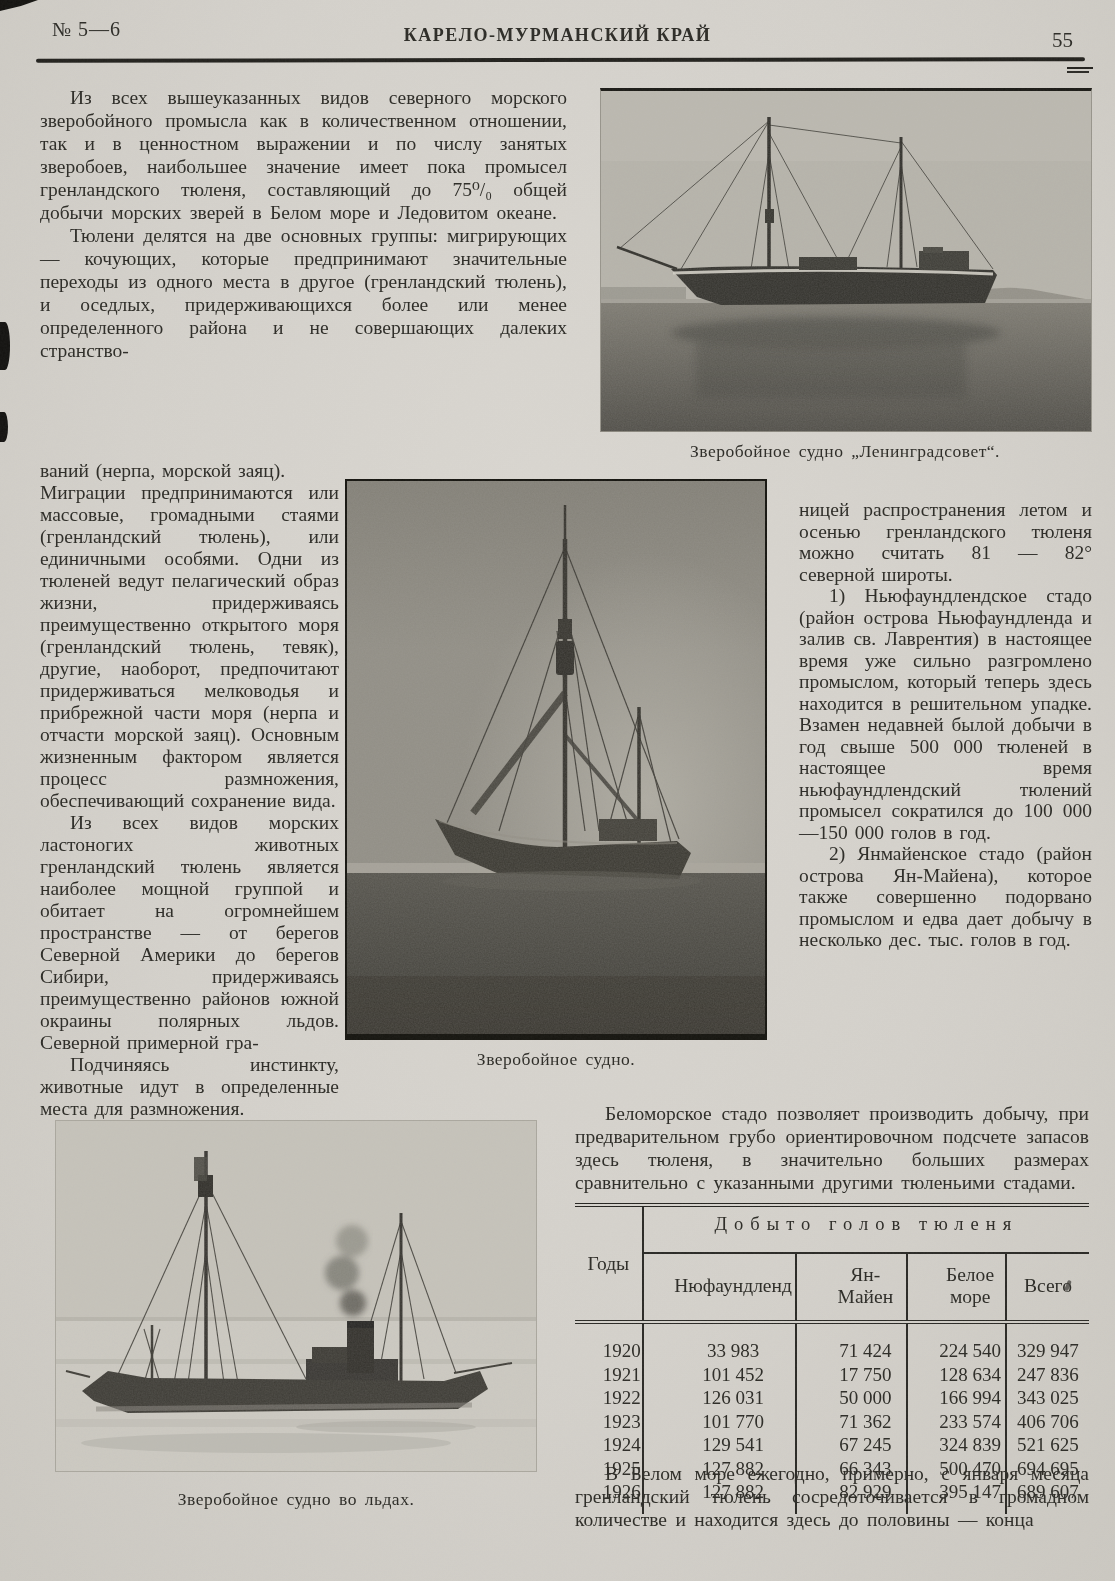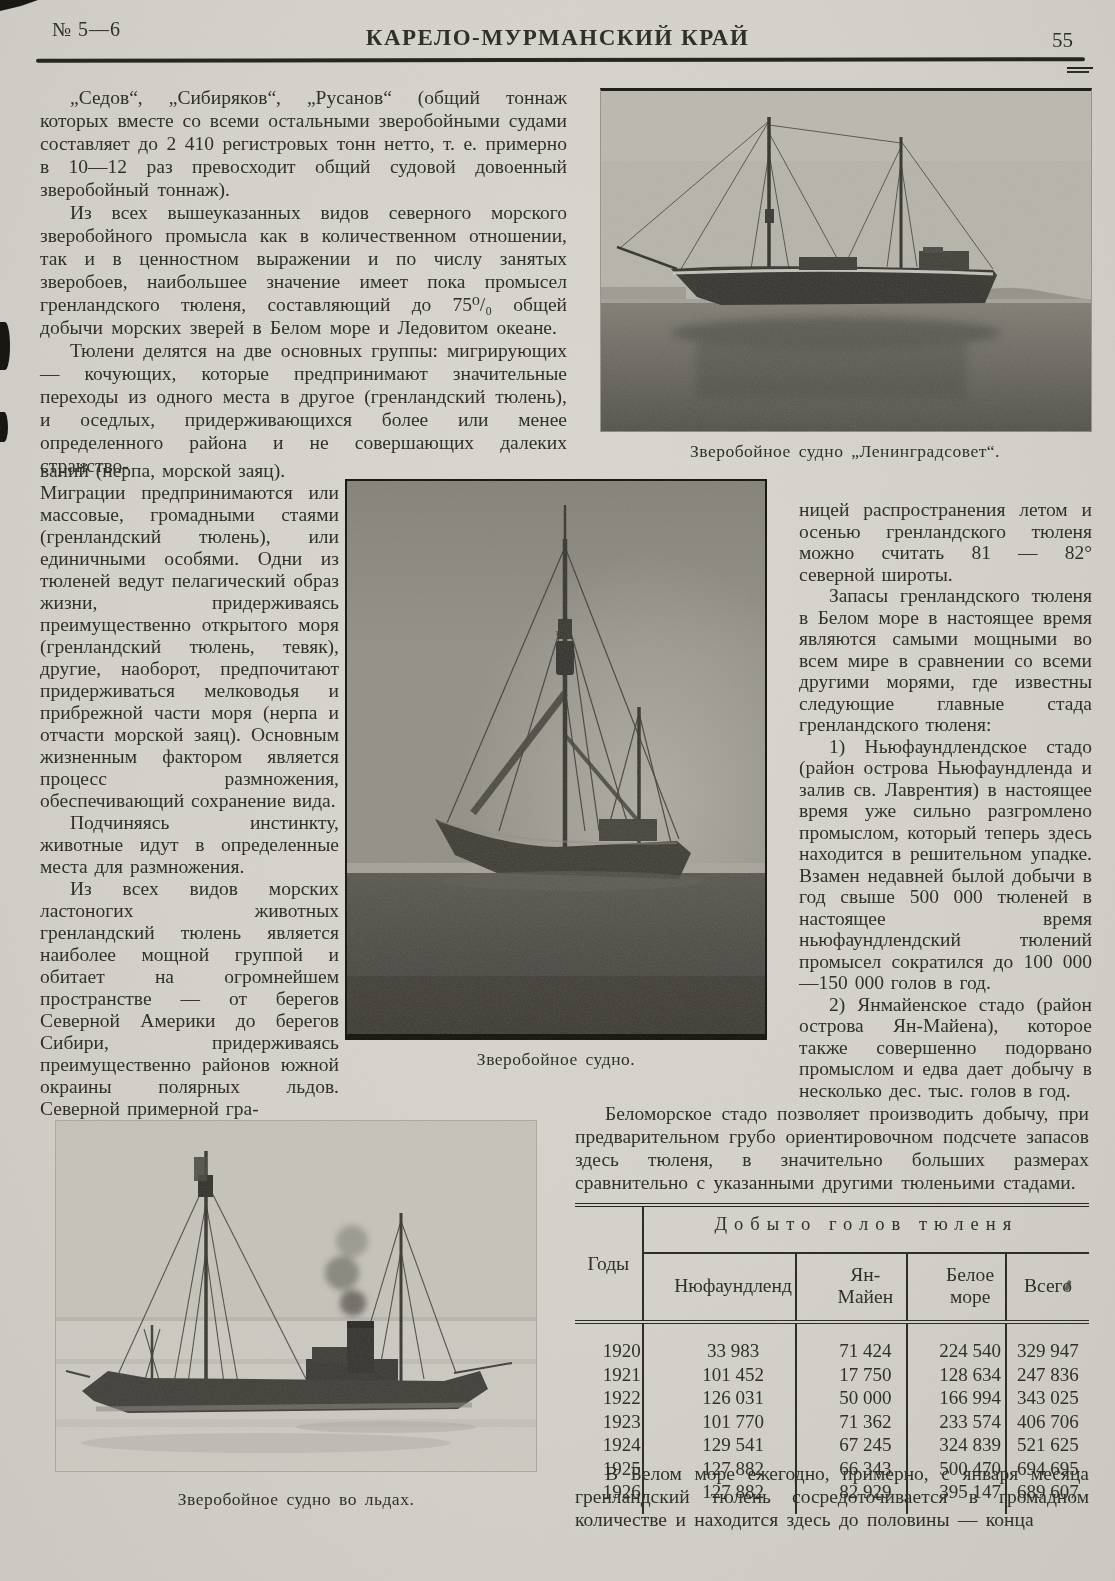--- a/index.html
+++ b/index.html
@@ -4,21 +4,21 @@
 <style>
   html,body{margin:0;padding:0;background:#8d8b86;}
   .page{
     position:relative;width:1115px;height:1581px;overflow:hidden;
     background:radial-gradient(ellipse at 50% 38%, #dad7d1 0%, #d4d1cb 55%, #cbc8c1 100%);
     font-family:"Liberation Serif","DejaVu Serif",serif;color:#2c2b26;
   }
   .abs{position:absolute;}
   
   .issue{left:52px;top:18px;font-size:20px;letter-spacing:1px;}
-  .jtitle{left:0;right:0;top:25px;text-align:center;font-size:23px;font-weight:bold;letter-spacing:1.5px;}
+  .jtitle{left:0;right:0;top:25px;text-align:center;font-size:18px;font-weight:bold;letter-spacing:1.5px;}
   .pagenum{right:42px;top:28px;font-size:21px;}
   .rule{left:36px;right:30px;top:58px;height:4px;background:#22211d;border-radius:2px;transform:rotate(-0.08deg);}
   .rule2a{right:22px;top:67px;width:26px;height:2px;background:#22211d;}
   .rule2b{right:26px;top:71px;width:22px;height:2px;background:#2a2925;}
   
   .txt{font-size:19.5px;line-height:23px;text-align:justify;word-spacing:3.5px;}
   .txt p{margin:0;}
   .txt p.ind{text-indent:30px;}
   .narrow{line-height:22px;word-spacing:2px;}
   .rcol{line-height:21.5px;word-spacing:2px;}
@@ -107,30 +107,29 @@
       <path d="M72,182 Q230,176 392,183" stroke="#d6d3c9" stroke-width="3" fill="none" opacity="0.9"></path>
       <rect x="318" y="160" width="50" height="19" fill="#3b3a34"></rect>
       <rect x="322" y="156" width="20" height="6" fill="#45443d"></rect>
       <rect x="198" y="166" width="58" height="13" fill="#383731"></rect>
       <rect width="490" height="340" filter="url(#g1)" opacity="0.32"></rect>
     </svg>
   </div>
   <div class="abs caption" style="left:600px;width:490px;top:441px;">Зверобойное судно „Ленинградсовет“.</div>
 
   <div class="abs txt" style="left:40px;top:86px;width:527px;">
-    <p class="ind">„Седов“, „Сибиряков“, „Русанов“ (общий тоннаж которых вместе со всеми остальными зверобойными судами составляет до 2 410 регистровых тонн нетто, т. е. примерно в 10—12 раз превосходит общий судовой довоенный зверобойный тоннаж).</p>
     <p class="ind">Из всех вышеуказанных видов северного морского зверобойного промысла как в количественном отношении, так и в ценностном выражении и по числу занятых зверобоев, наибольшее значение имеет пока промысел гренландского тюленя, составляющий до 75⁰/₀ общей добычи морских зверей в Белом море и Ледовитом океане.</p>
     <p class="ind">Тюлени делятся на две основных группы: мигрирующих — кочующих, которые предпринимают значительные переходы из одного места в другое (гренландский тюлень), и оседлых, придерживающихся более или менее определенного района и не совершающих далеких странство-</p>
   </div>
 
   <div class="abs txt narrow" style="left:40px;top:460px;width:299px;">
     <p>ваний (нерпа, морской заяц).</p>
     <p>Миграции предпринимаются или массовые, громадными стаями (гренландский тюлень), или единичными особями. Одни из тюленей ведут пелагический образ жизни, придерживаясь преимущественно открытого моря (гренландский тюлень, тевяк), другие, наоборот, предпочитают придерживаться мелководья и прибрежной части моря (нерпа и отчасти морской заяц). Основным жизненным фактором является процесс размножения, обеспечивающий сохранение вида.</p>
+    <p class="ind">Из всех видов морских ластоногих животных гренландский тюлень является наиболее мощной группой и обитает на огромнейшем пространстве — от берегов Северной Америки до берегов Сибири, придерживаясь преимущественно районов южной окраины полярных льдов. Северной примерной гра-</p>
     <p class="ind">Подчиняясь инстинкту, животные идут в определенные места для размножения.</p>
-    <p class="ind">Из всех видов морских ластоногих животных гренландский тюлень является наиболее мощной группой и обитает на огромнейшем пространстве — от берегов Северной Америки до берегов Сибири, придерживаясь преимущественно районов южной окраины полярных льдов. Северной примерной гра-</p>
   </div>
 
   <div class="abs photo ph2">
     <svg viewBox="0 0 418 553" preserveAspectRatio="none">
       <defs>
         <radialGradient id="lp" cx="0.72" cy="0.58" r="0.45">
           <stop offset="0" stop-color="#b3b0a6" stop-opacity="0.9"></stop>
             <stop offset="1" stop-color="#b3b0a6" stop-opacity="0"></stop>
         </radialGradient>
         <linearGradient id="sea2" x1="0" y1="0" x2="0" y2="1">
@@ -177,21 +176,20 @@
       <rect x="252" y="338" width="58" height="22" fill="#3f3d36"></rect>
       <ellipse cx="225" cy="400" rx="130" ry="10" fill="#5c5a52" opacity="0.5"></ellipse>
       <rect x="0" y="495" width="418" height="58" fill="#343129" opacity="0.55"></rect>
       <rect width="418" height="553" filter="url(#g2)" opacity="0.35"></rect>
     </svg>
   </div>
   <div class="abs caption" style="left:345px;width:422px;top:1049px;">Зверобойное судно.</div>
 
   <div class="abs txt rcol" style="left:799px;top:499px;width:293px;">
     <p>ницей распространения летом и осенью гренландского тюленя можно считать 81 — 82° северной широты.</p>
-    <p class="ind">Запасы гренландского тюленя в Белом море в настоящее время являются самыми мощными во всем мире в сравнении со всеми другими морями, где известны следующие главные стада гренландского тюленя:</p>
     <p class="ind">1) Ньюфаундлендское стадо (район острова Ньюфаундленда и залив св. Лаврентия) в настоящее время уже сильно разгромлено промыслом, который теперь здесь находится в решительном упадке. Взамен недавней былой добычи в год свыше 500 000 тюленей в настоящее время ньюфаундлендский тюлений промысел сократился до 100 000—150 000 голов в год.</p>
     <p class="ind">2) Янмайенское стадо (район острова Ян-Майена), которое также совершенно подорвано промыслом и едва дает добычу в несколько дес. тыс. голов в год.</p>
   </div>
 
   <div class="abs txt" style="left:575px;top:1102px;width:514px;line-height:23px;">
     <p class="ind">Беломорское стадо позволяет производить добычу, при предварительном грубо ориентировочном подсчете запасов здесь тюленя, в значительно больших размерах сравнительно с указанными другими тюленьими стадами.</p>
   </div>
 
   <div class="abs seal-table">
     <table>

